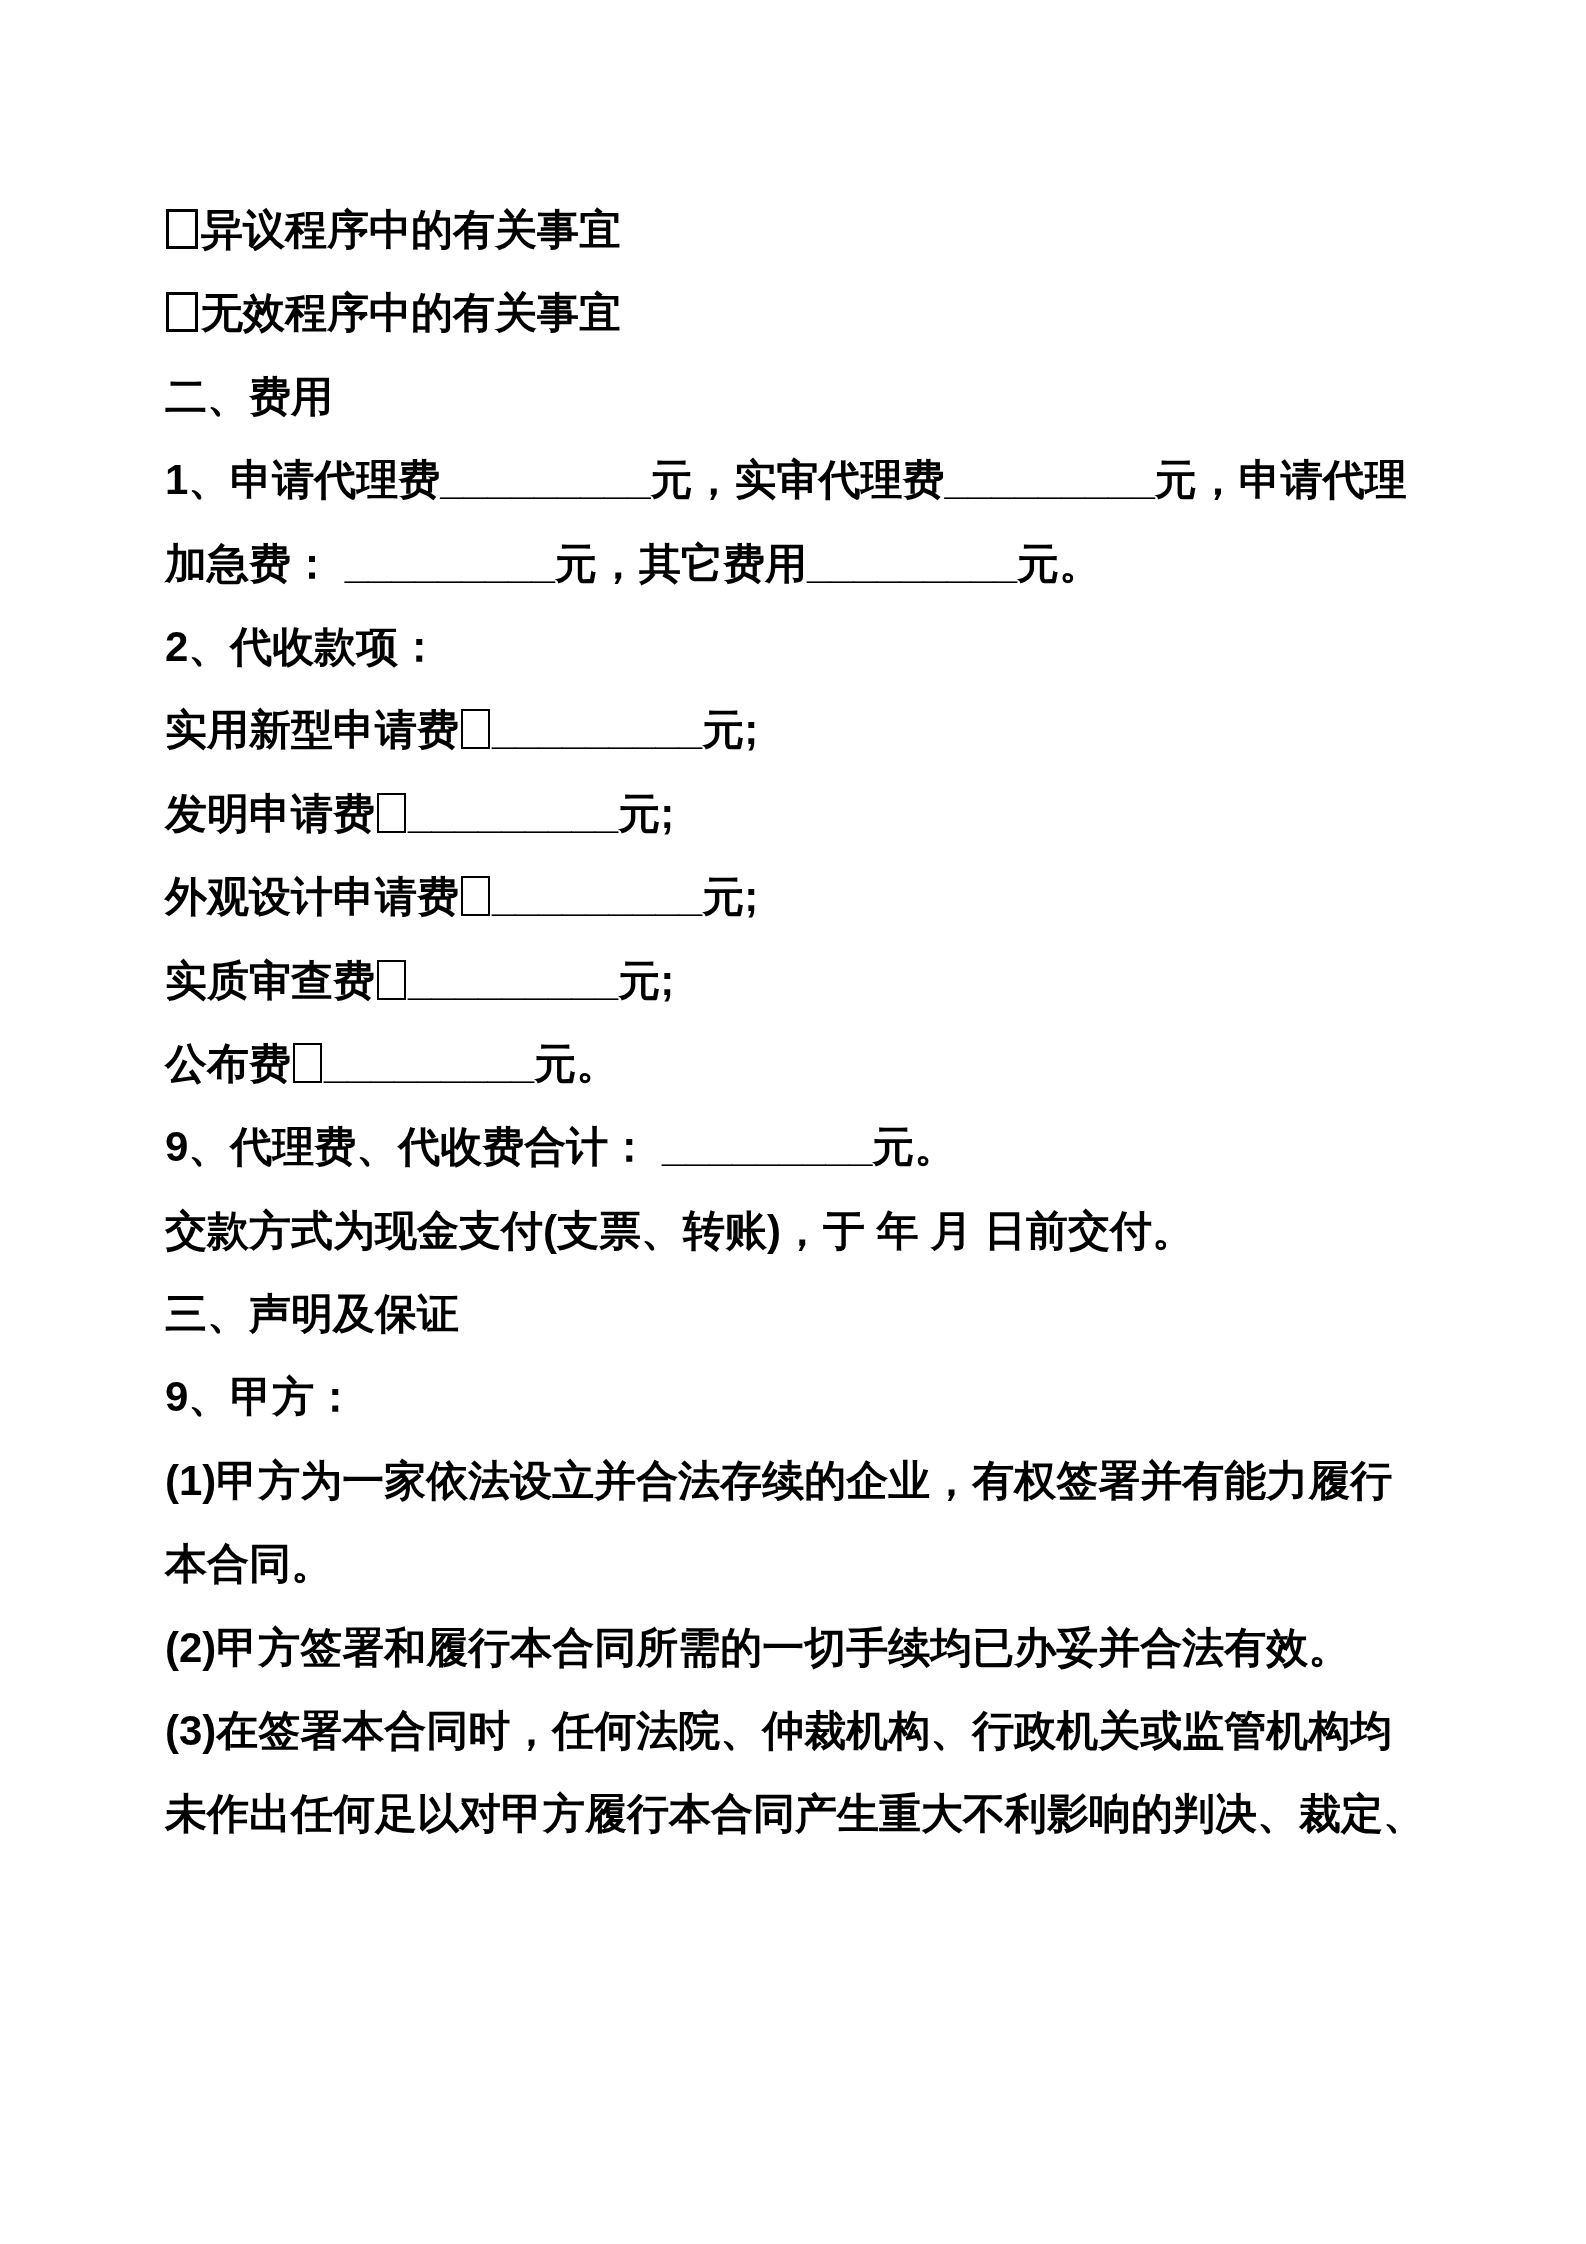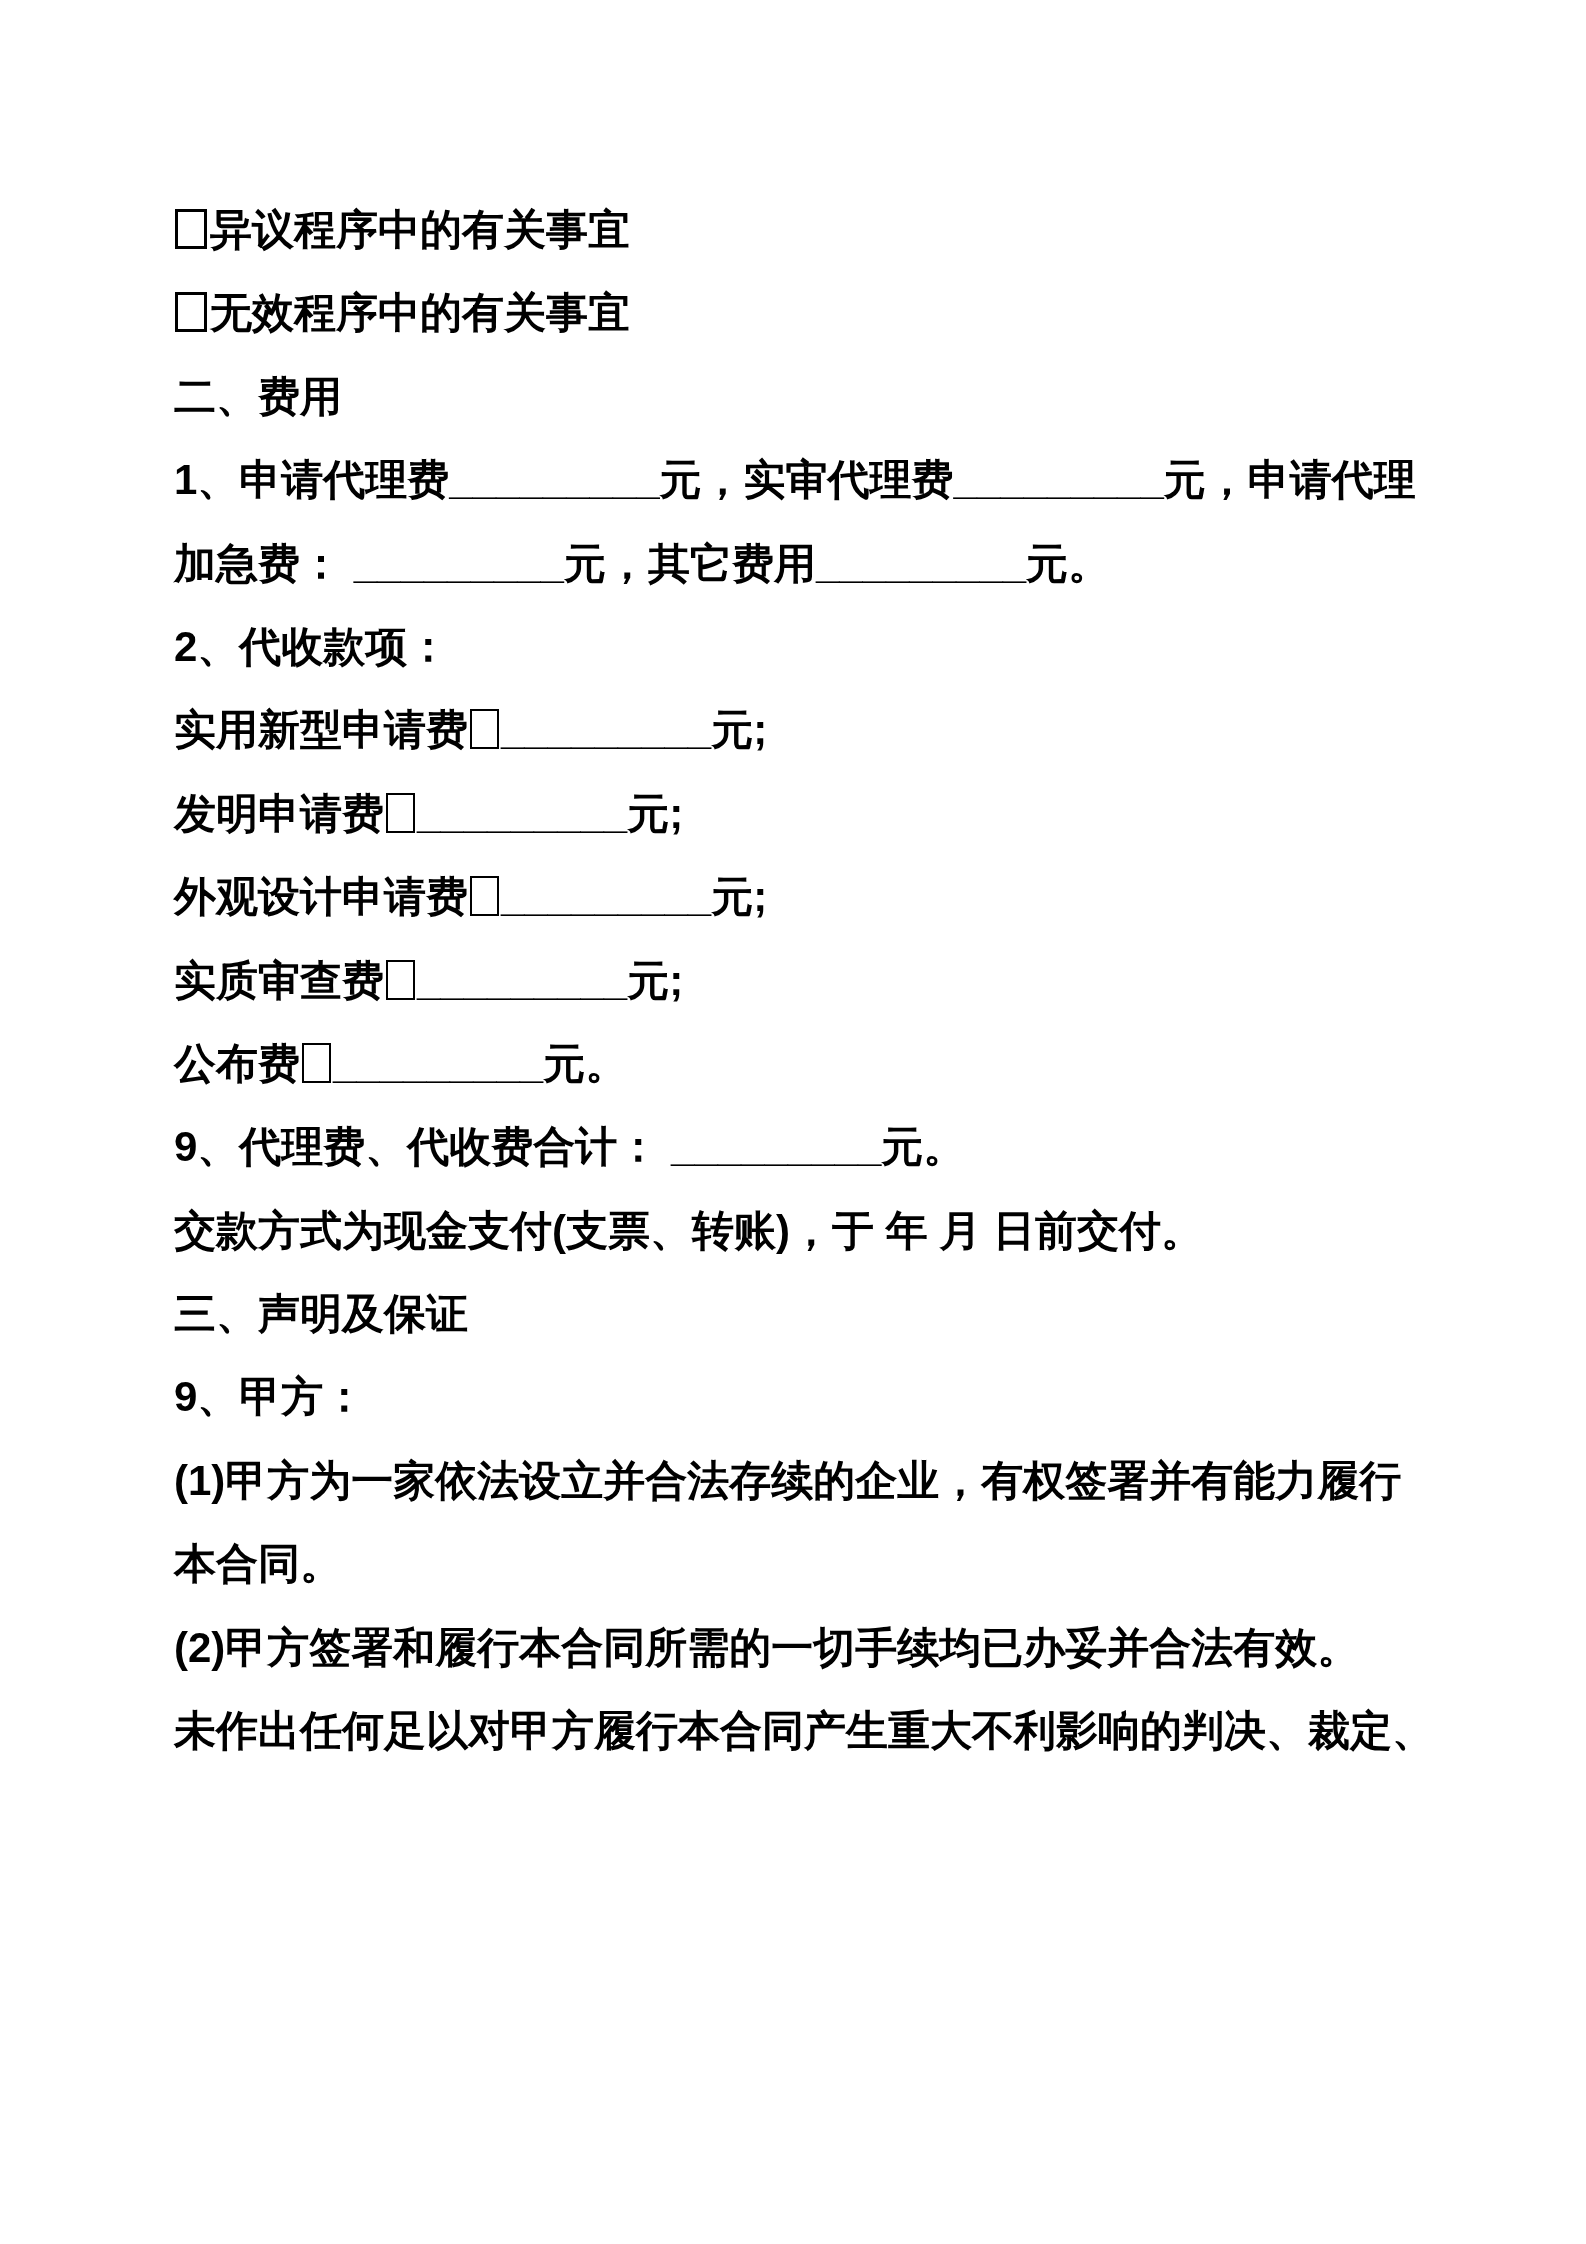--- a/index.html
+++ b/index.html
@@ -14,21 +14,20 @@
     font-weight:700;
     color:#000000;
   }
   .content{position:absolute;left:165px;top:188px;width:1260px;}
   .line{
     font-size:42px;
     line-height:83.4px;
     height:83.4px;
     white-space:pre;
     letter-spacing:0;
-    margin-left:9px;
   }
   .cb{
     display:inline-block;
     width:32px;height:40px;
     border:3px solid #000000;
     box-sizing:border-box;
     vertical-align:-5px;
     margin:0 3px 0 1px;
     background:transparent;
   }
@@ -71,17 +70,18 @@
     <div class="line">三、声明及保证</div>
 
     <div class="line">9、甲方：</div>
 
     <div class="line">(1)甲方为一家依法设立并合法存续的企业，有权签署并有能力履行</div>
 
     <div class="line">本合同。</div>
 
     <div class="line">(2)甲方签署和履行本合同所需的一切手续均已办妥并合法有效。</div>
 
+    <div class="line">(3)在签署本合同时，任何法院、仲裁机构、行政机关或监管机构均</div>
 
     <div class="line">未作出任何足以对甲方履行本合同产生重大不利影响的判决、裁定、</div>
 
   </div>
 </div>
 
 </body></html>

